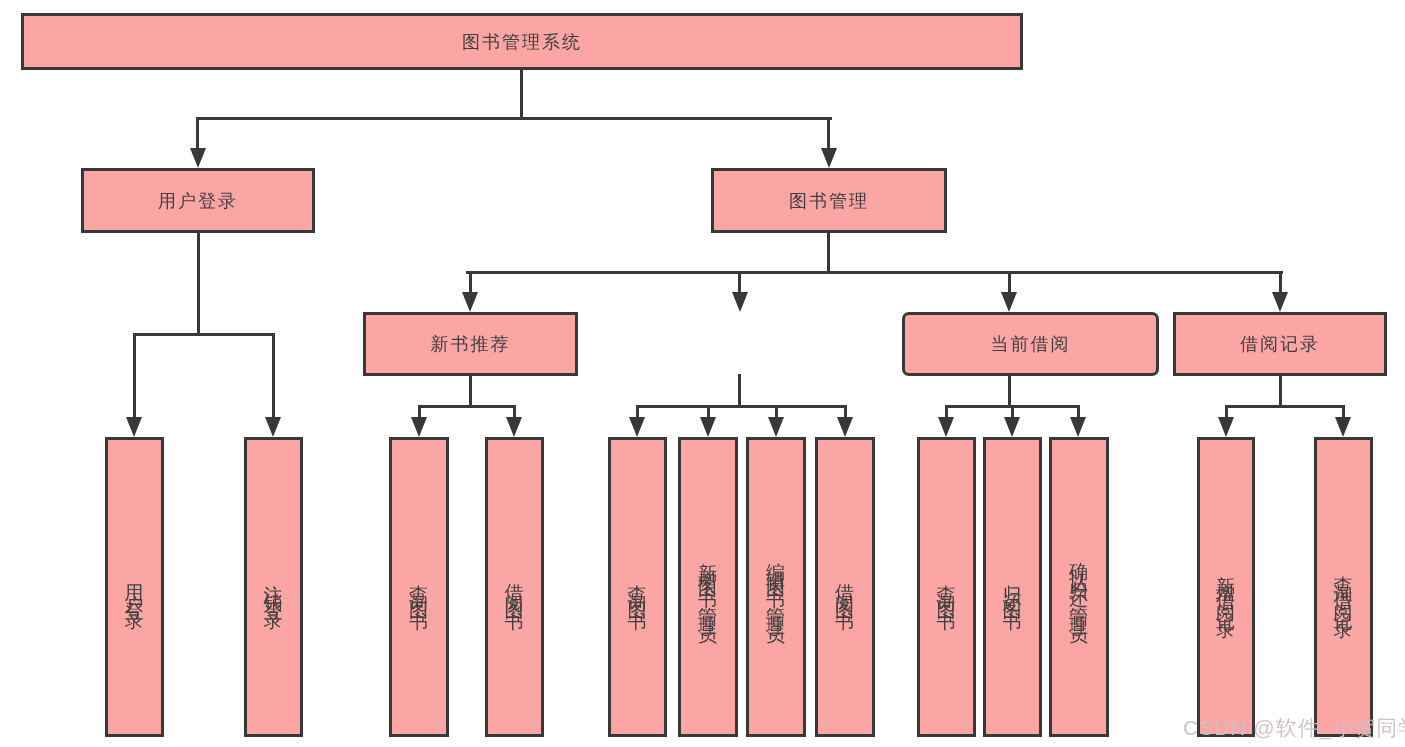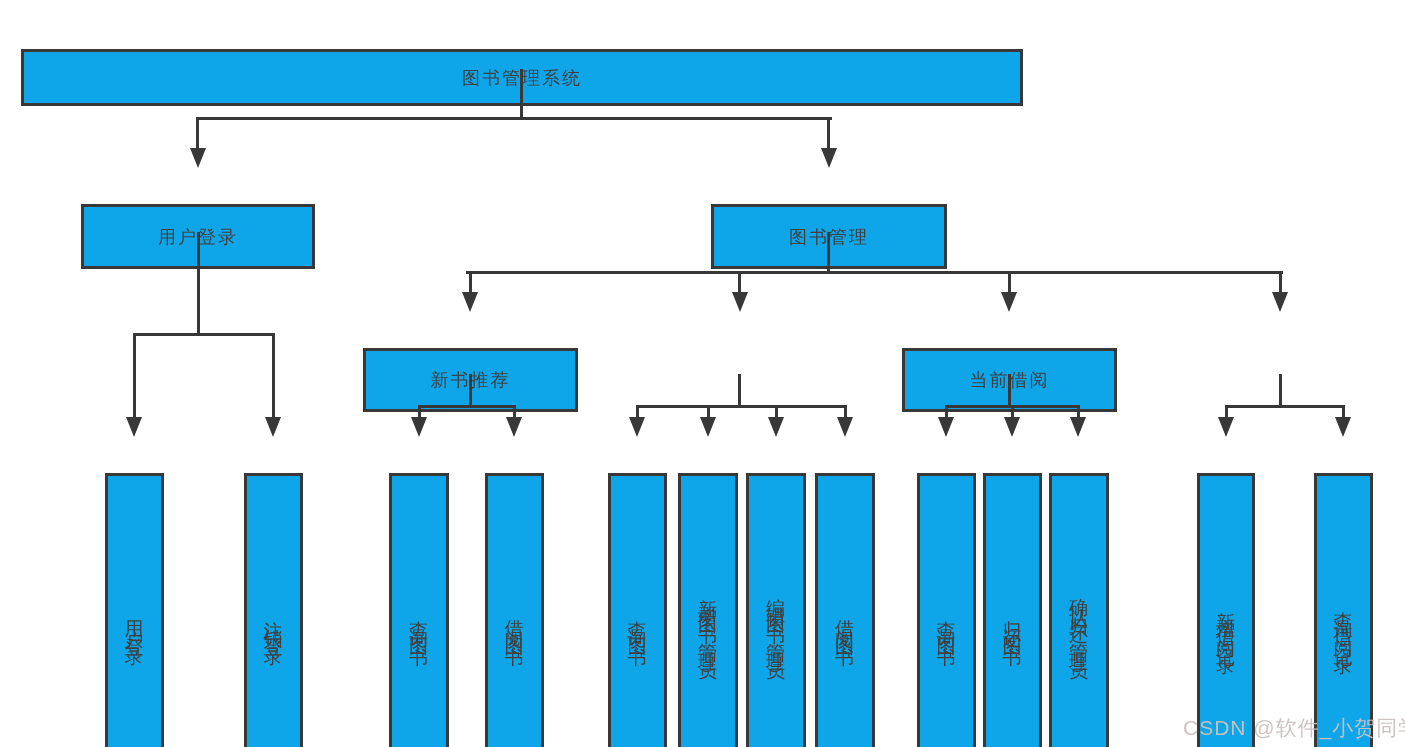--- a/index.html
+++ b/index.html
@@ -1,22 +1,22 @@
 <!DOCTYPE html>
 <html><head>
 <meta charset="utf-8">
 <style>
   html,body{margin:0;padding:0;background:#ffffff;}
   .stage{
     position:relative;width:1405px;height:747px;background:#ffffff;overflow:hidden;
     font-family:"Liberation Sans",sans-serif;color:#3f3f3f;
   }
   .box{
-    position:absolute;box-sizing:border-box;border:3px solid #383838;background:#0ea5e9;
-    display:flex;align-items:center;justify-content:center;margin-top:36px;
+    position:absolute;box-sizing:border-box;border:3px solid #383838;background:#fca5a5;
+    display:flex;align-items:center;justify-content:center;
   }
   .lvl{font-size:18px;letter-spacing:2px;}
   .root{left:21px;top:13px;width:1002px;height:57px;}
   .l2{top:168px;height:65px;}
   .l3{top:312px;height:64px;}
   .leaf{top:437px;height:300px;width:59px;}
   .vtext{
     writing-mode:vertical-rl;text-orientation:mixed;
     font-size:19px;letter-spacing:9px;line-height:1;white-space:nowrap;
   }
@@ -45,22 +45,25 @@
   <div class="box l2 lvl" style="left:81px;width:234px;">
     <span>用户登录</span>
   </div>
   <div class="box l3 lvl" style="left:363px;width:215px;">
     <span>新书推荐</span>
   </div>
 
   <div class="box l2 lvl" style="left:711px;width:236px;">
     <span>图书管理</span>
   </div>
-  <div class="box l3 lvl" style="left:902px;width:215px;">
+  <div class="box l3 lvl" style="left:902px;width:257px;border-radius:7px;">
     <span>当前借阅</span>
+  </div>
+  <div class="box l3 lvl" style="left:1173px;width:214px;">
+    <span>借阅记录</span>
   </div>
 
   <div class="box leaf" style="left:105px;">
     <span class="vtext">用户登录</span>
   </div>
   <div class="box leaf" style="left:244px;">
     <span class="vtext">注销登录</span>
   </div>
 
   <div class="box leaf" style="left:389px;width:60px;">

